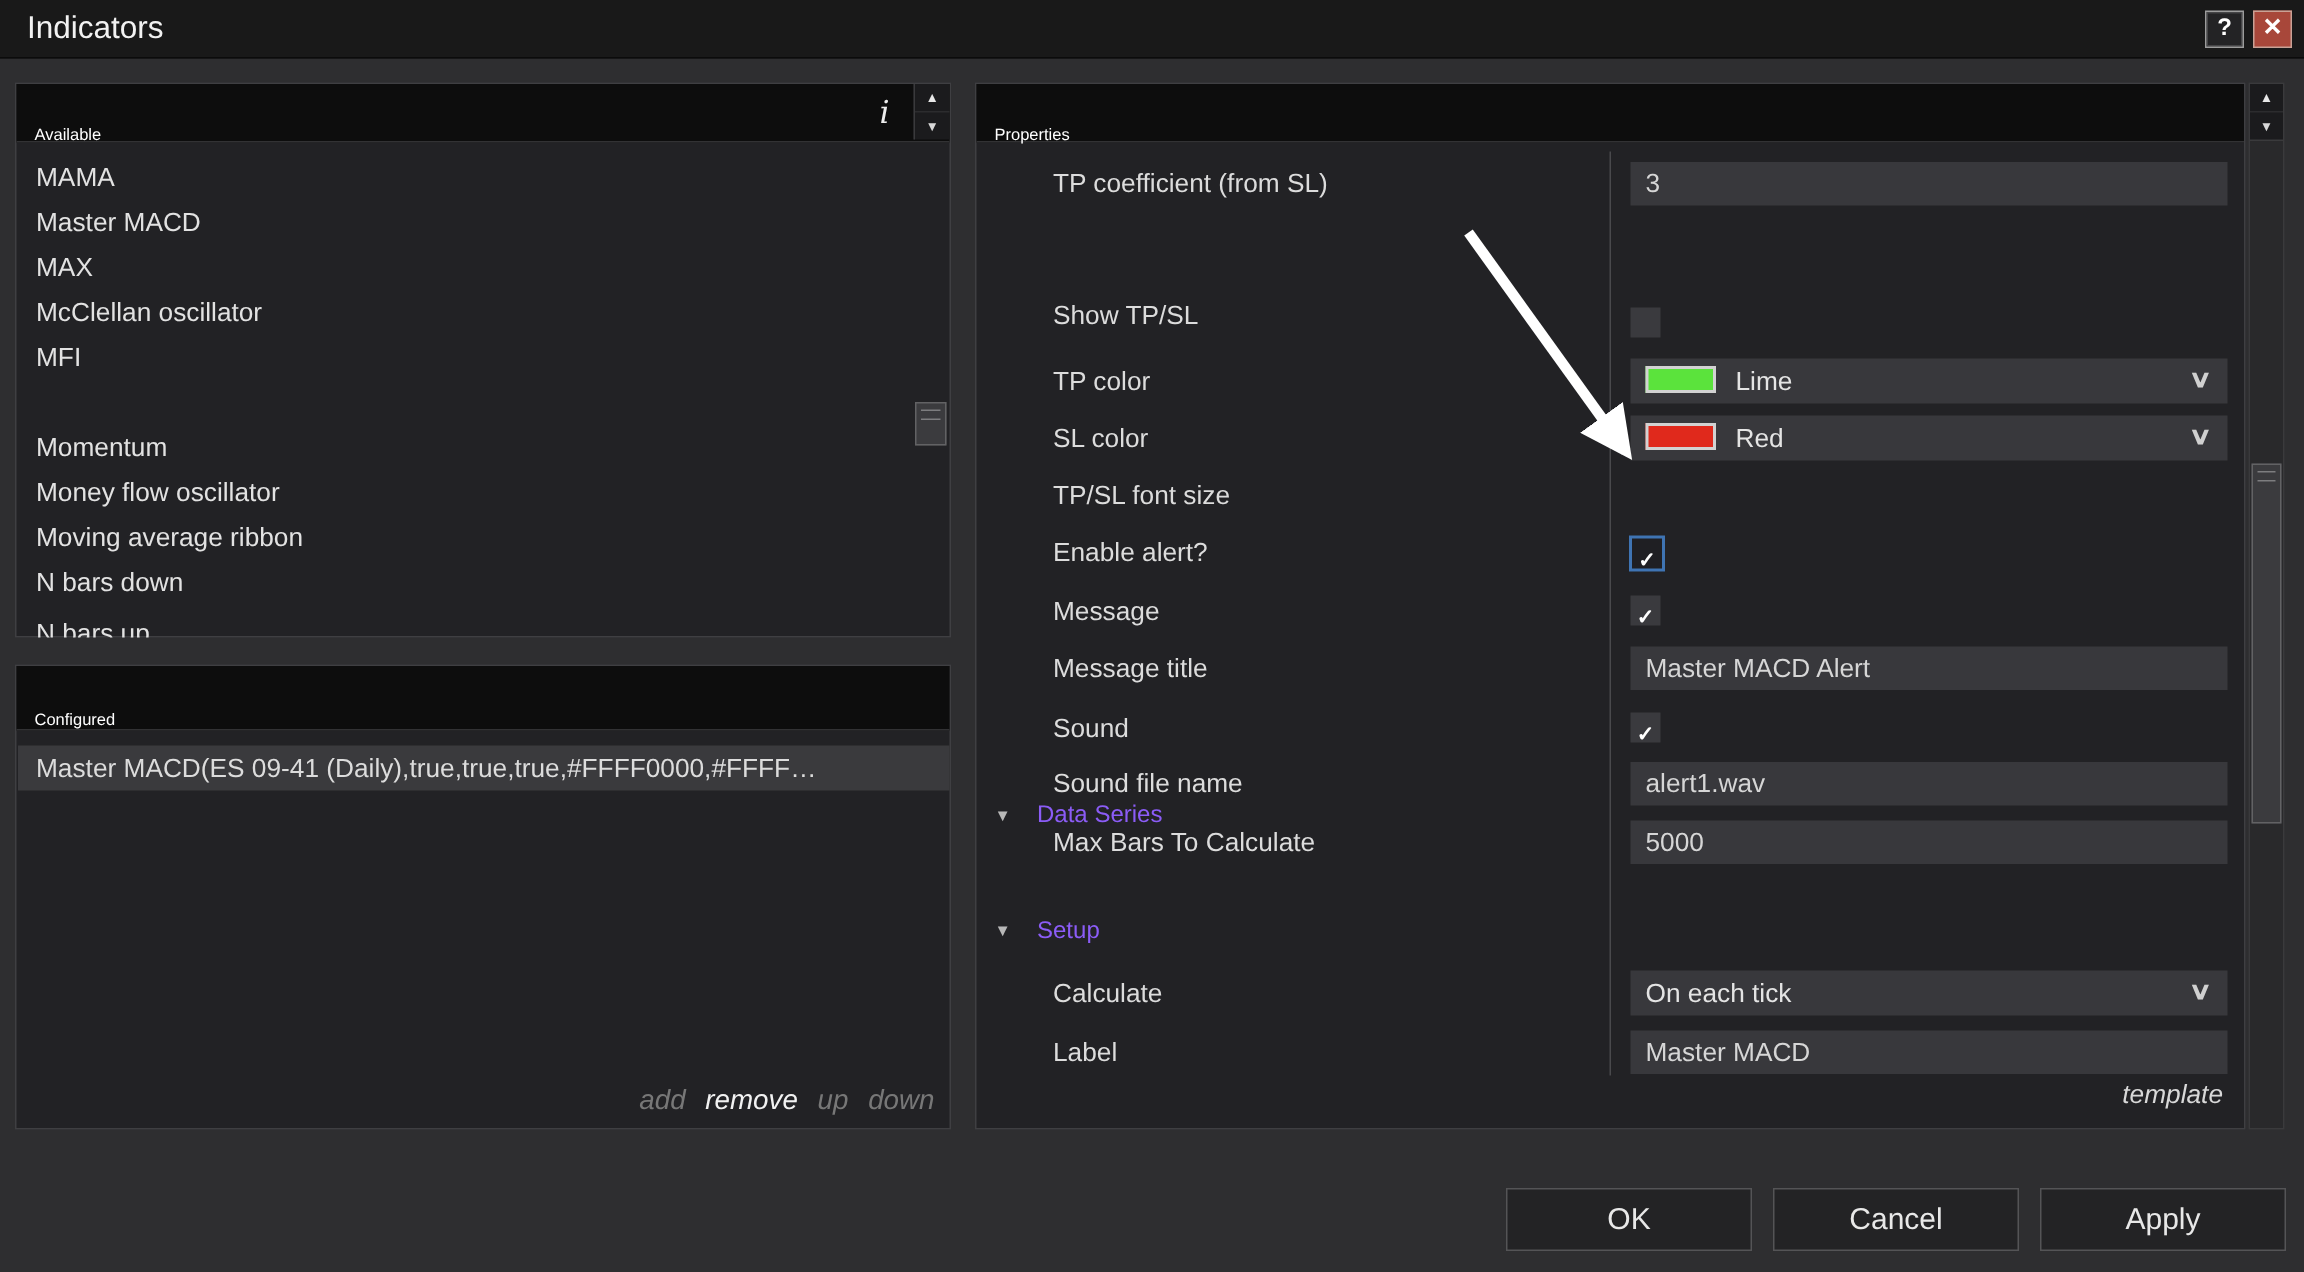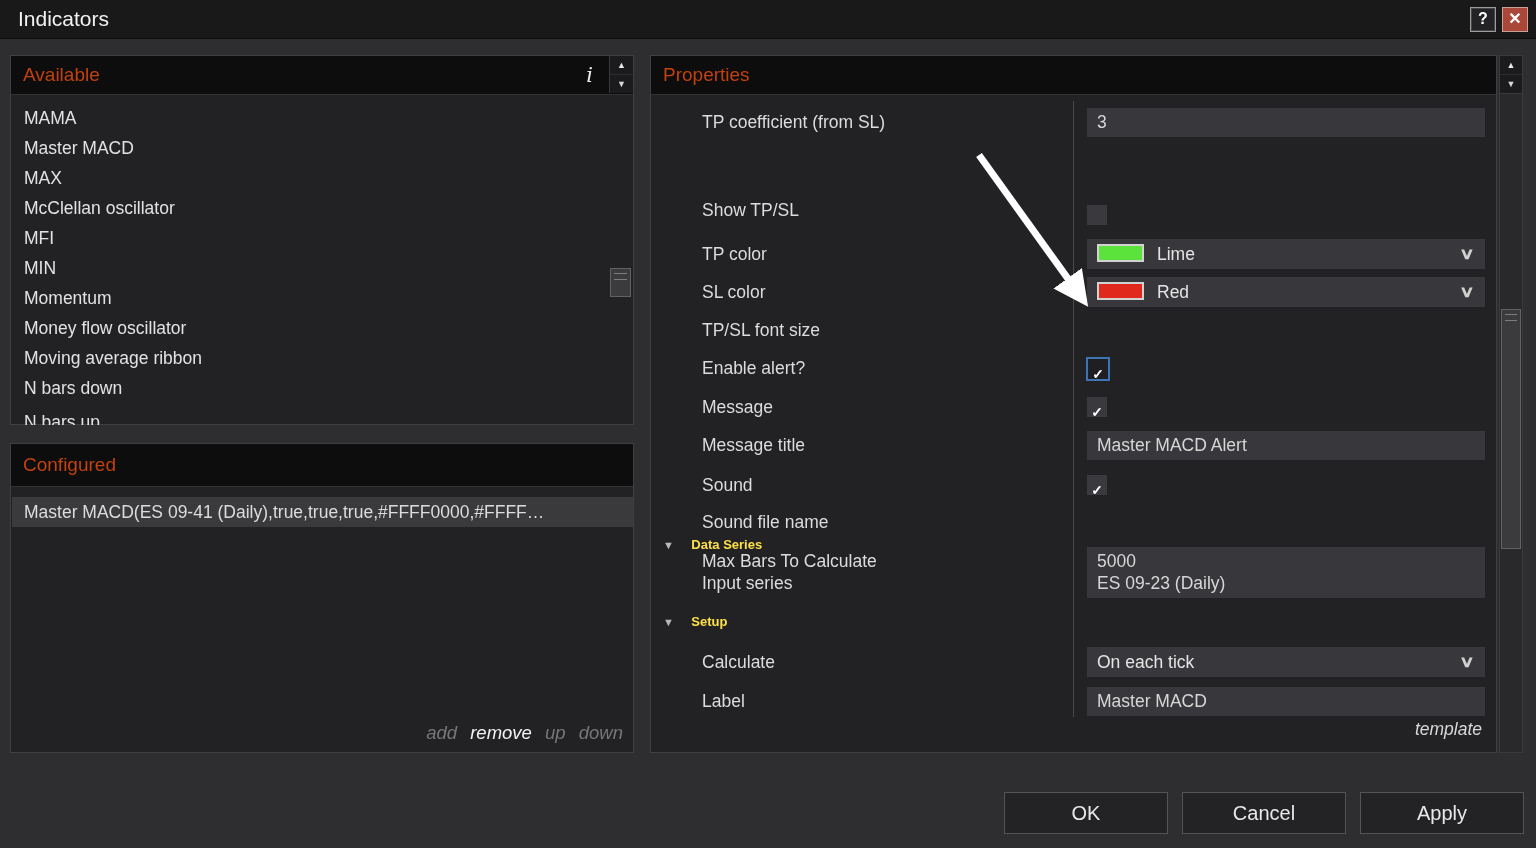--- a/index.html
+++ b/index.html
@@ -10,21 +10,21 @@
   .titlebar{position:absolute;left:0;top:0;width:1536px;height:38px;background:#191919;border-bottom:1px solid #0b0b0b;}
   .title{position:absolute;left:18px;top:0;line-height:38px;font-size:21px;color:#f2f2f2;}
   .tb-btn{position:absolute;top:7px;width:26px;height:25px;box-sizing:border-box;text-align:center;
           line-height:22px;font-weight:bold;font-size:16px;cursor:default;}
   .help-btn{left:1470px;background:#232325;border:1px solid #9c9c9c;box-shadow:inset 0 0 0 1px #454547;color:#fff;}
   .close-btn{left:1502px;background:#a8473a;border:1px solid #c9a195;color:#fff;}
 
   
   .panel{position:absolute;background:#222225;border:1px solid #3f3f42;box-sizing:border-box;}
   .phead{position:absolute;left:0;top:0;right:0;height:38px;background:#0d0d0d;border-bottom:1px solid #323234;}
-  .phead .htext{position:absolute;left:12px;line-height:38px;font-size:19px;color:#c2410c;}
+  .phead .htext{position:absolute;left:12px;line-height:38px;font-size:11px;color:#ffffff;margin-top:15px;}
 
   
   .spincol{position:absolute;right:0;top:0;width:23px;height:37px;background:#1b1b1d;border-left:1px solid #3a3a3c;}
   .spin-up,.spin-down{position:absolute;left:0;width:100%;height:18px;text-align:center;font-size:9px;line-height:18px;color:#e8e8e8;}
   .spin-up{top:0;border-bottom:1px solid #2c2c2e;}
   .spin-down{top:19px;color:#d8d8d8;}
 
   
   #avail{left:10px;top:55px;width:624px;height:370px;}
   .info-icon{position:absolute;right:40px;top:0;line-height:38px;font-family:"DejaVu Serif",serif;
@@ -58,21 +58,21 @@
   .swatch{position:absolute;left:10px;top:5px;width:47px;height:18px;box-sizing:border-box;border:2px solid #d2d2d2;}
   .dlabel{position:absolute;left:70px;top:0;line-height:30px;font-size:17.5px;color:#e4e4e4;}
   .dlabel.noswatch{left:10px;}
   .chev{position:absolute;right:12px;top:0;line-height:30px;font-size:16px;font-weight:bold;color:#d0d0d0;
         transform:scaleX(1.35);}
   .cb{position:absolute;left:435px;top:0;width:20px;height:20px;background:#3a3a3e;text-align:center;}
   .cb .mark{line-height:20px;font-size:14px;font-weight:bold;color:#fff;}
   .cb.focus{left:434px;border:2px solid #3f74b3;background:#1f1f23;}
   .psec{position:absolute;left:12px;height:24px;line-height:24px;white-space:nowrap;}
   .psec .tri{font-size:11px;color:#b8b8b8;vertical-align:middle;}
-  .psec .sname{font-size:13px;font-weight:bold;color:#fde047;margin-left:13px;}
+  .psec .sname{font-size:16px;font-weight:normal;color:#8b5cf6;margin-left:13px;}
   .template-link{position:absolute;right:14px;top:663px;font-style:italic;font-size:17.5px;color:#d8d8d8;cursor:default;}
 
   
   #pscroll{position:absolute;left:1499px;top:55px;width:24px;height:698px;background:#29292b;
            border:1px solid #3a3a3c;box-sizing:border-box;}
   #pscroll .spinpart{position:absolute;left:0;top:0;right:0;height:37px;background:#1b1b1d;border-bottom:1px solid #3a3a3c;}
   #props-thumb{left:1px;right:1px;top:253px;height:240px;width:20px;}
 
   
   .btn{position:absolute;top:792px;width:164px;height:42px;box-sizing:border-box;background:#232325;
@@ -101,21 +101,20 @@
         <div class="spin-up">▲</div>
         <div class="spin-down">▼</div>
       </div>
     </div>
     <div id="avail-list">
       <div class="litem" style="top:8px">MAMA</div>
       <div class="litem" style="top:38px">Master MACD</div>
       <div class="litem" style="top:68px">MAX</div>
       <div class="litem" style="top:98px">McClellan oscillator</div>
       <div class="litem" style="top:128px">MFI</div>
-      <div class="litem" style="top:158px">MIN</div>
       <div class="litem" style="top:188px">Momentum</div>
       <div class="litem" style="top:218px">Money flow oscillator</div>
       <div class="litem" style="top:248px">Moving average ribbon</div>
       <div class="litem" style="top:278px">N bars down</div>
       <div class="litem" style="top:312px">N bars up</div>
       <div class="vthumb" id="avail-thumb"></div>
     </div>
   </div>
 
   <div class="panel" id="conf">
@@ -196,41 +195,38 @@
     <div class="prow" style="top:414px;line-height:30px">
       <span class="plabel">Sound</span>
       <div class="cb" style="top:5px">
         <span class="mark">✓</span>
       </div>
     </div>
 
     <div class="prow" style="top:397px;line-height:29px"></div>
     <div class="prow" style="top:452px;line-height:29px">
       <span class="plabel">Sound file name</span>
+      <div class="pfield">
+          <span>alert1.wav</span>
+        </div>
     </div>
 
     <div class="prow" style="top:436px;line-height:29px"></div>
     <div class="prow" style="top:491px;line-height:29px">
       <span class="plabel">Max Bars To Calculate</span>
       <div class="pfield">
           <span>5000</span>
         </div>
     </div>
 
     <div class="psec" style="top:476px">
       <span class="tri">▼</span>
       <span class="sname">Data Series</span>
     </div>
 
-    <div class="prow" style="top:513px;line-height:29px">
-      <span class="plabel">Input series</span>
-      <div class="pfield">
-          <span>ES 09-23 (Daily)</span>
-        </div>
-    </div>
 
     <div class="psec" style="top:553px">
       <span class="tri">▼</span>
       <span class="sname">Setup</span>
     </div>
 
     <div class="prow" style="top:591px;line-height:30px">
       <span class="plabel">Calculate</span>
       <div class="pdrop">
         <span class="dlabel noswatch">On each tick</span>

